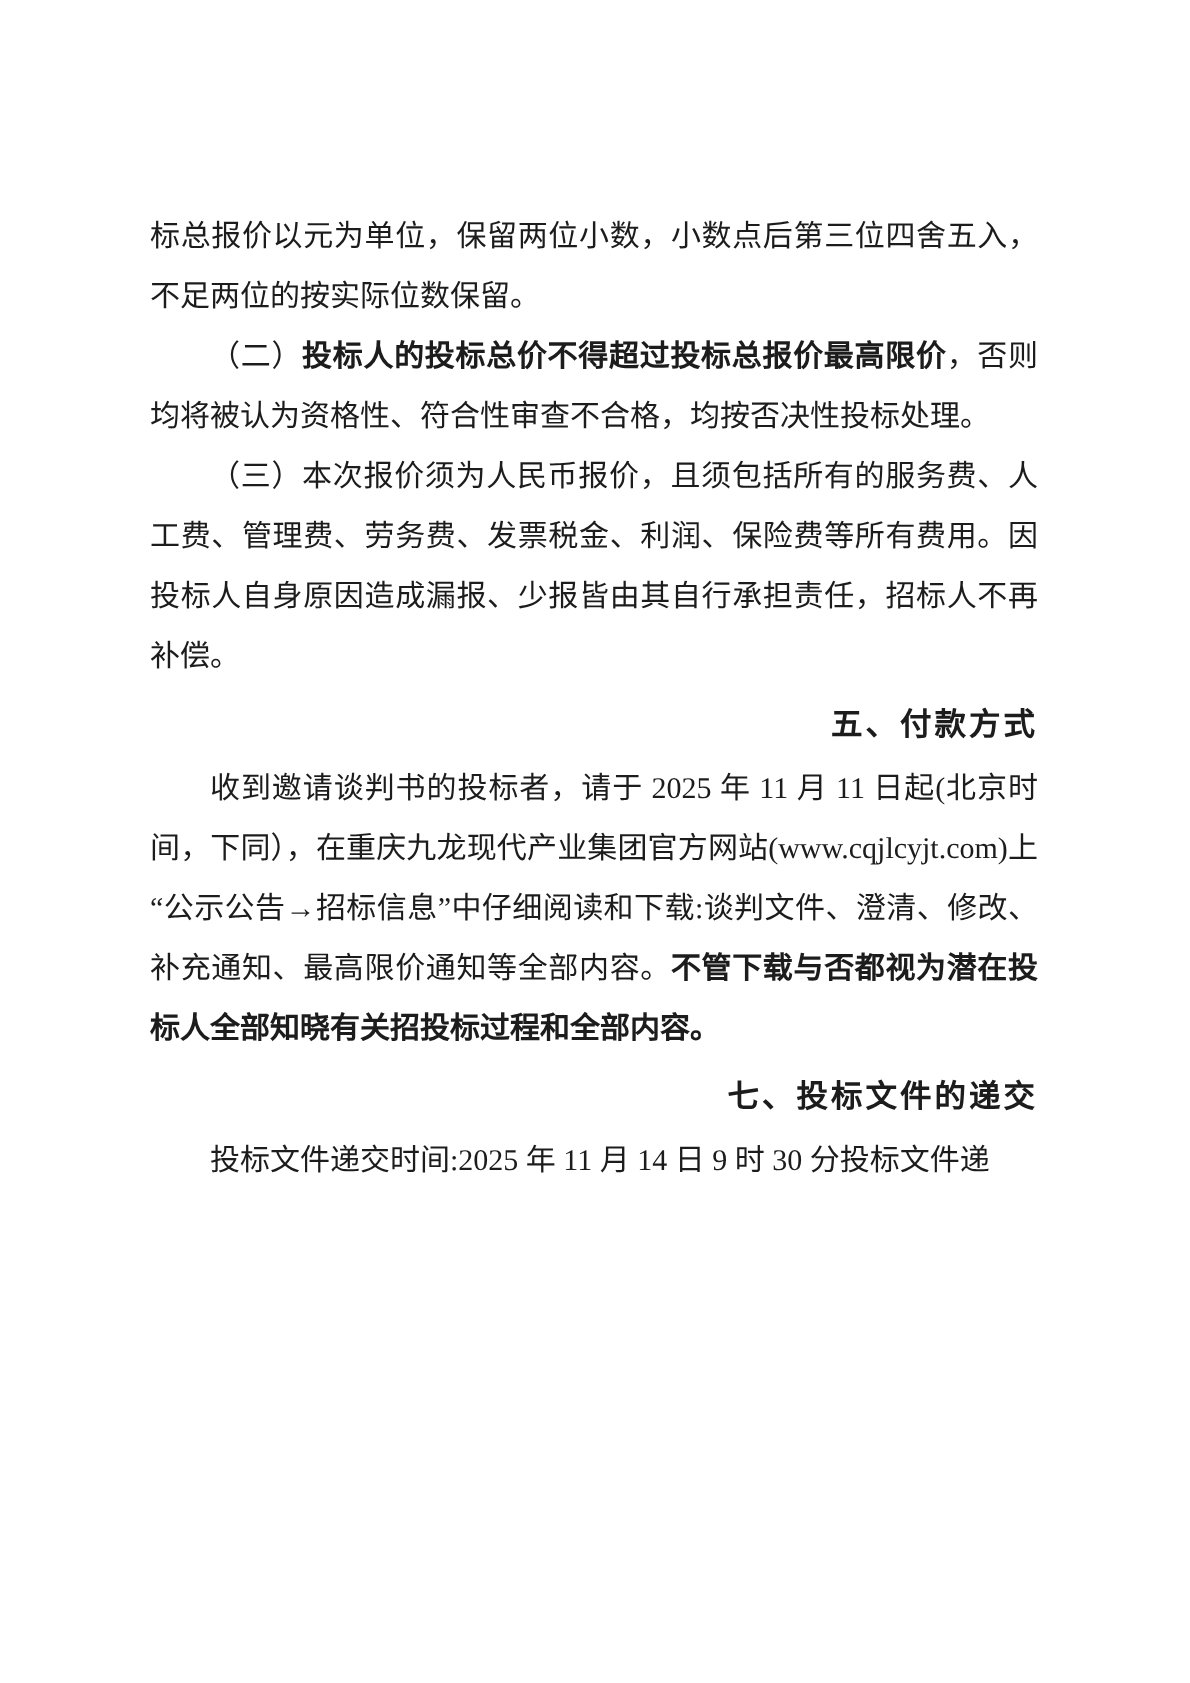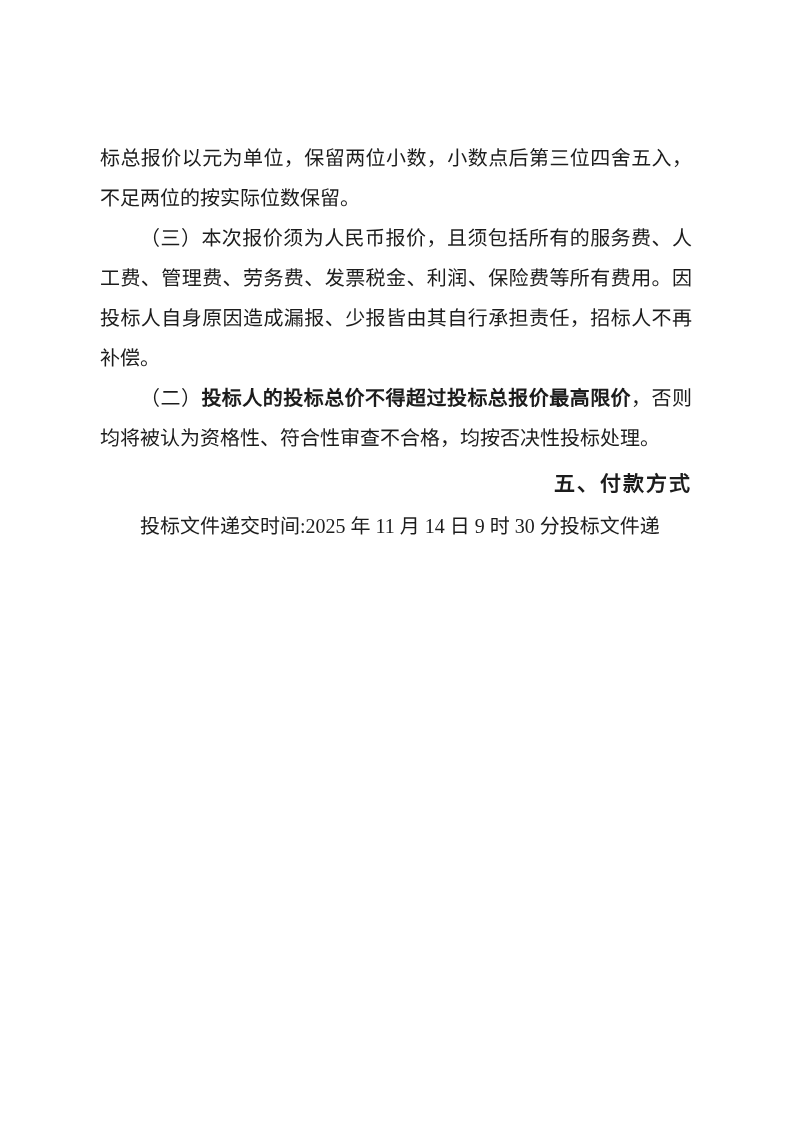--- a/index.html
+++ b/index.html
@@ -44,18 +44,20 @@
   }
   .seg { font-weight: normal; }
   .seg.bold { font-weight: bold; }
 </style>
 </head>
 <body>
 
 <div class="page">
   <div class="doc" id="doc">
       <p class="para"><span class="seg">标总报价以元为单位，保留两位小数，小数点后第三位四舍五入，不足两位的按实际位数保留。</span></p>
+      <p class="para indent"><span class="seg">（二）</span><span class="seg bold">投标人的投标总价不得超过投标总报价最高限价</span><span class="seg">，否则均将被认为资格性、符合性审查不合格，均按否决性投标处理。</span></p>
       <p class="para indent"><span class="seg">（三）本次报价须为人民币报价，且须包括所有的服务费、人工费、管理费、劳务费、发票税金、利润、保险费等所有费用。因投标人自身原因造成漏报、少报皆由其自行承担责任，招标人不再补偿。</span></p>
-      <p class="para indent"><span class="seg">（二）</span><span class="seg bold">投标人的投标总价不得超过投标总报价最高限价</span><span class="seg">，否则均将被认为资格性、符合性审查不合格，均按否决性投标处理。</span></p>
       <p class="heading"><span class="seg bold">五、付款方式</span></p>
+      <p class="para indent"><span class="seg">收到邀请谈判书的投标者，请于 2025 年 11 月 11 日起(北京时间，下同），在重庆九龙现代产业集团官方网站(www.cqjlcyjt.com)上“公示公告→招标信息”中仔细阅读和下载:谈判文件、澄清、修改、补充通知、最高限价通知等全部内容。</span><span class="seg bold">不管下载与否都视为潜在投标人全部知晓有关招投标过程和全部内容。</span></p>
+      <p class="heading"><span class="seg bold">七、投标文件的递交</span></p>
       <p class="para indent"><span class="seg">投标文件递交时间:2025 年 11 月 14 日 9 时 30 分投标文件递</span></p>
     </div>
 </div>
 
 </body></html>

